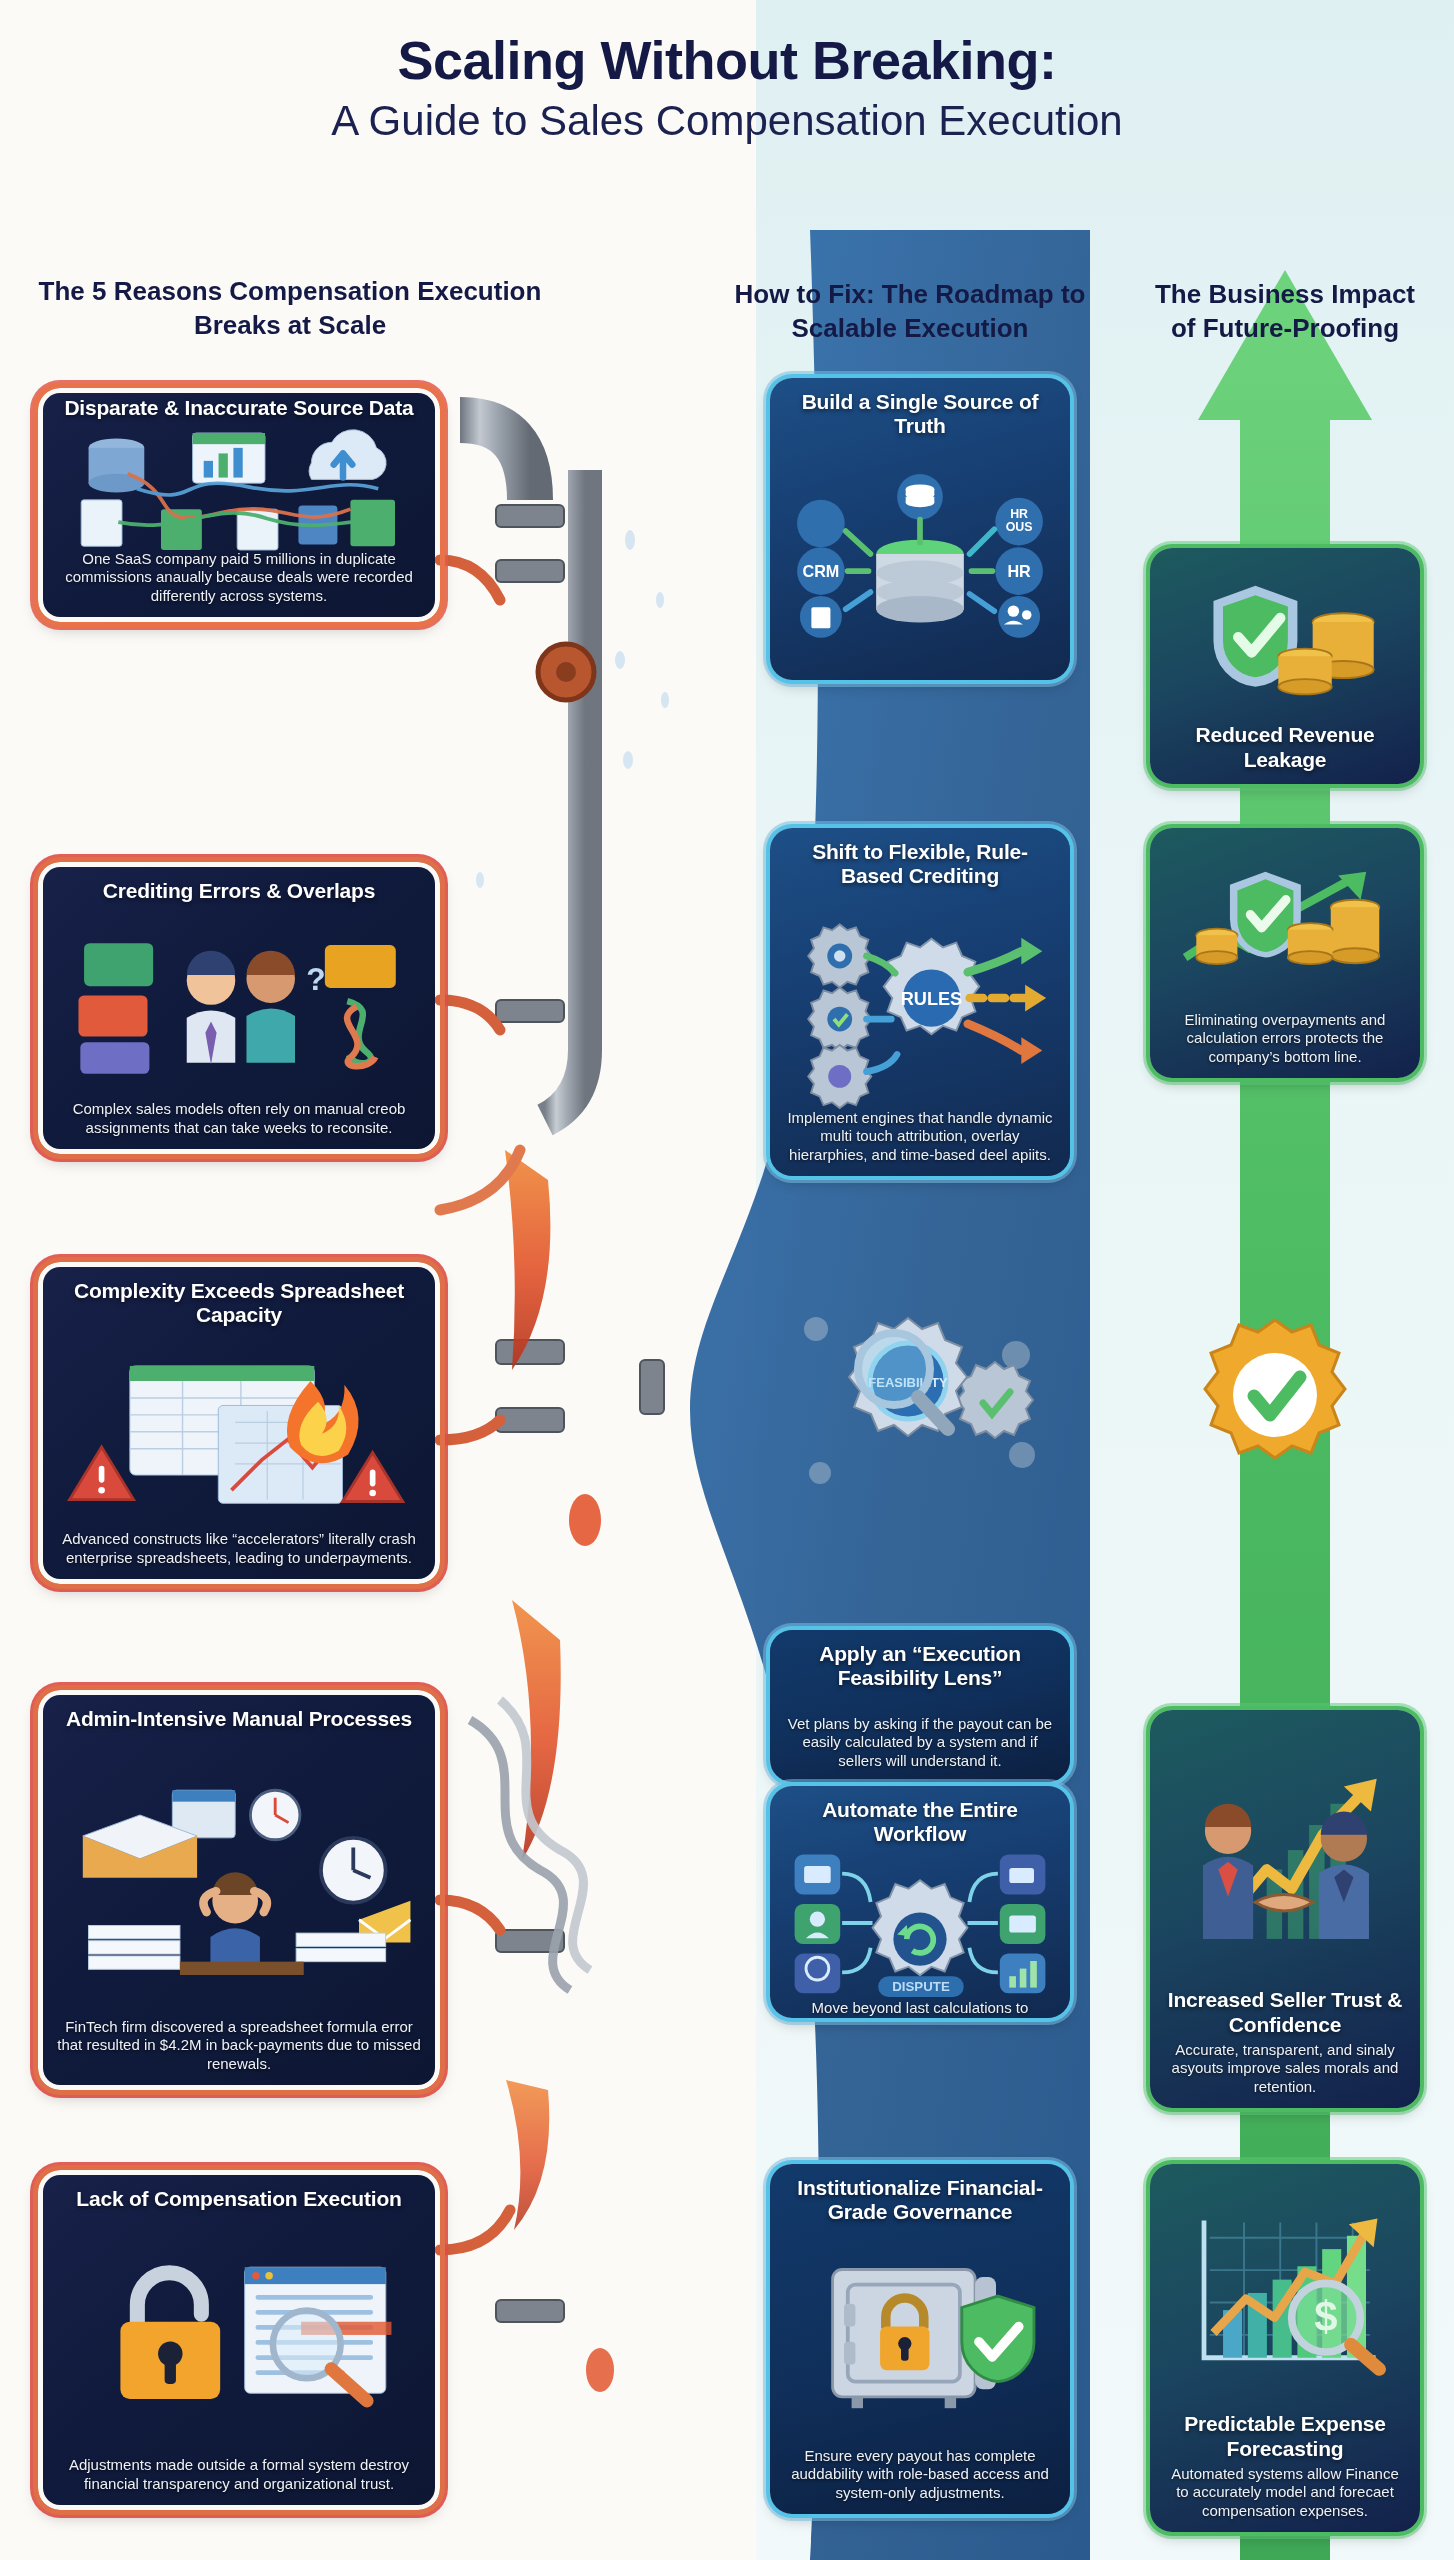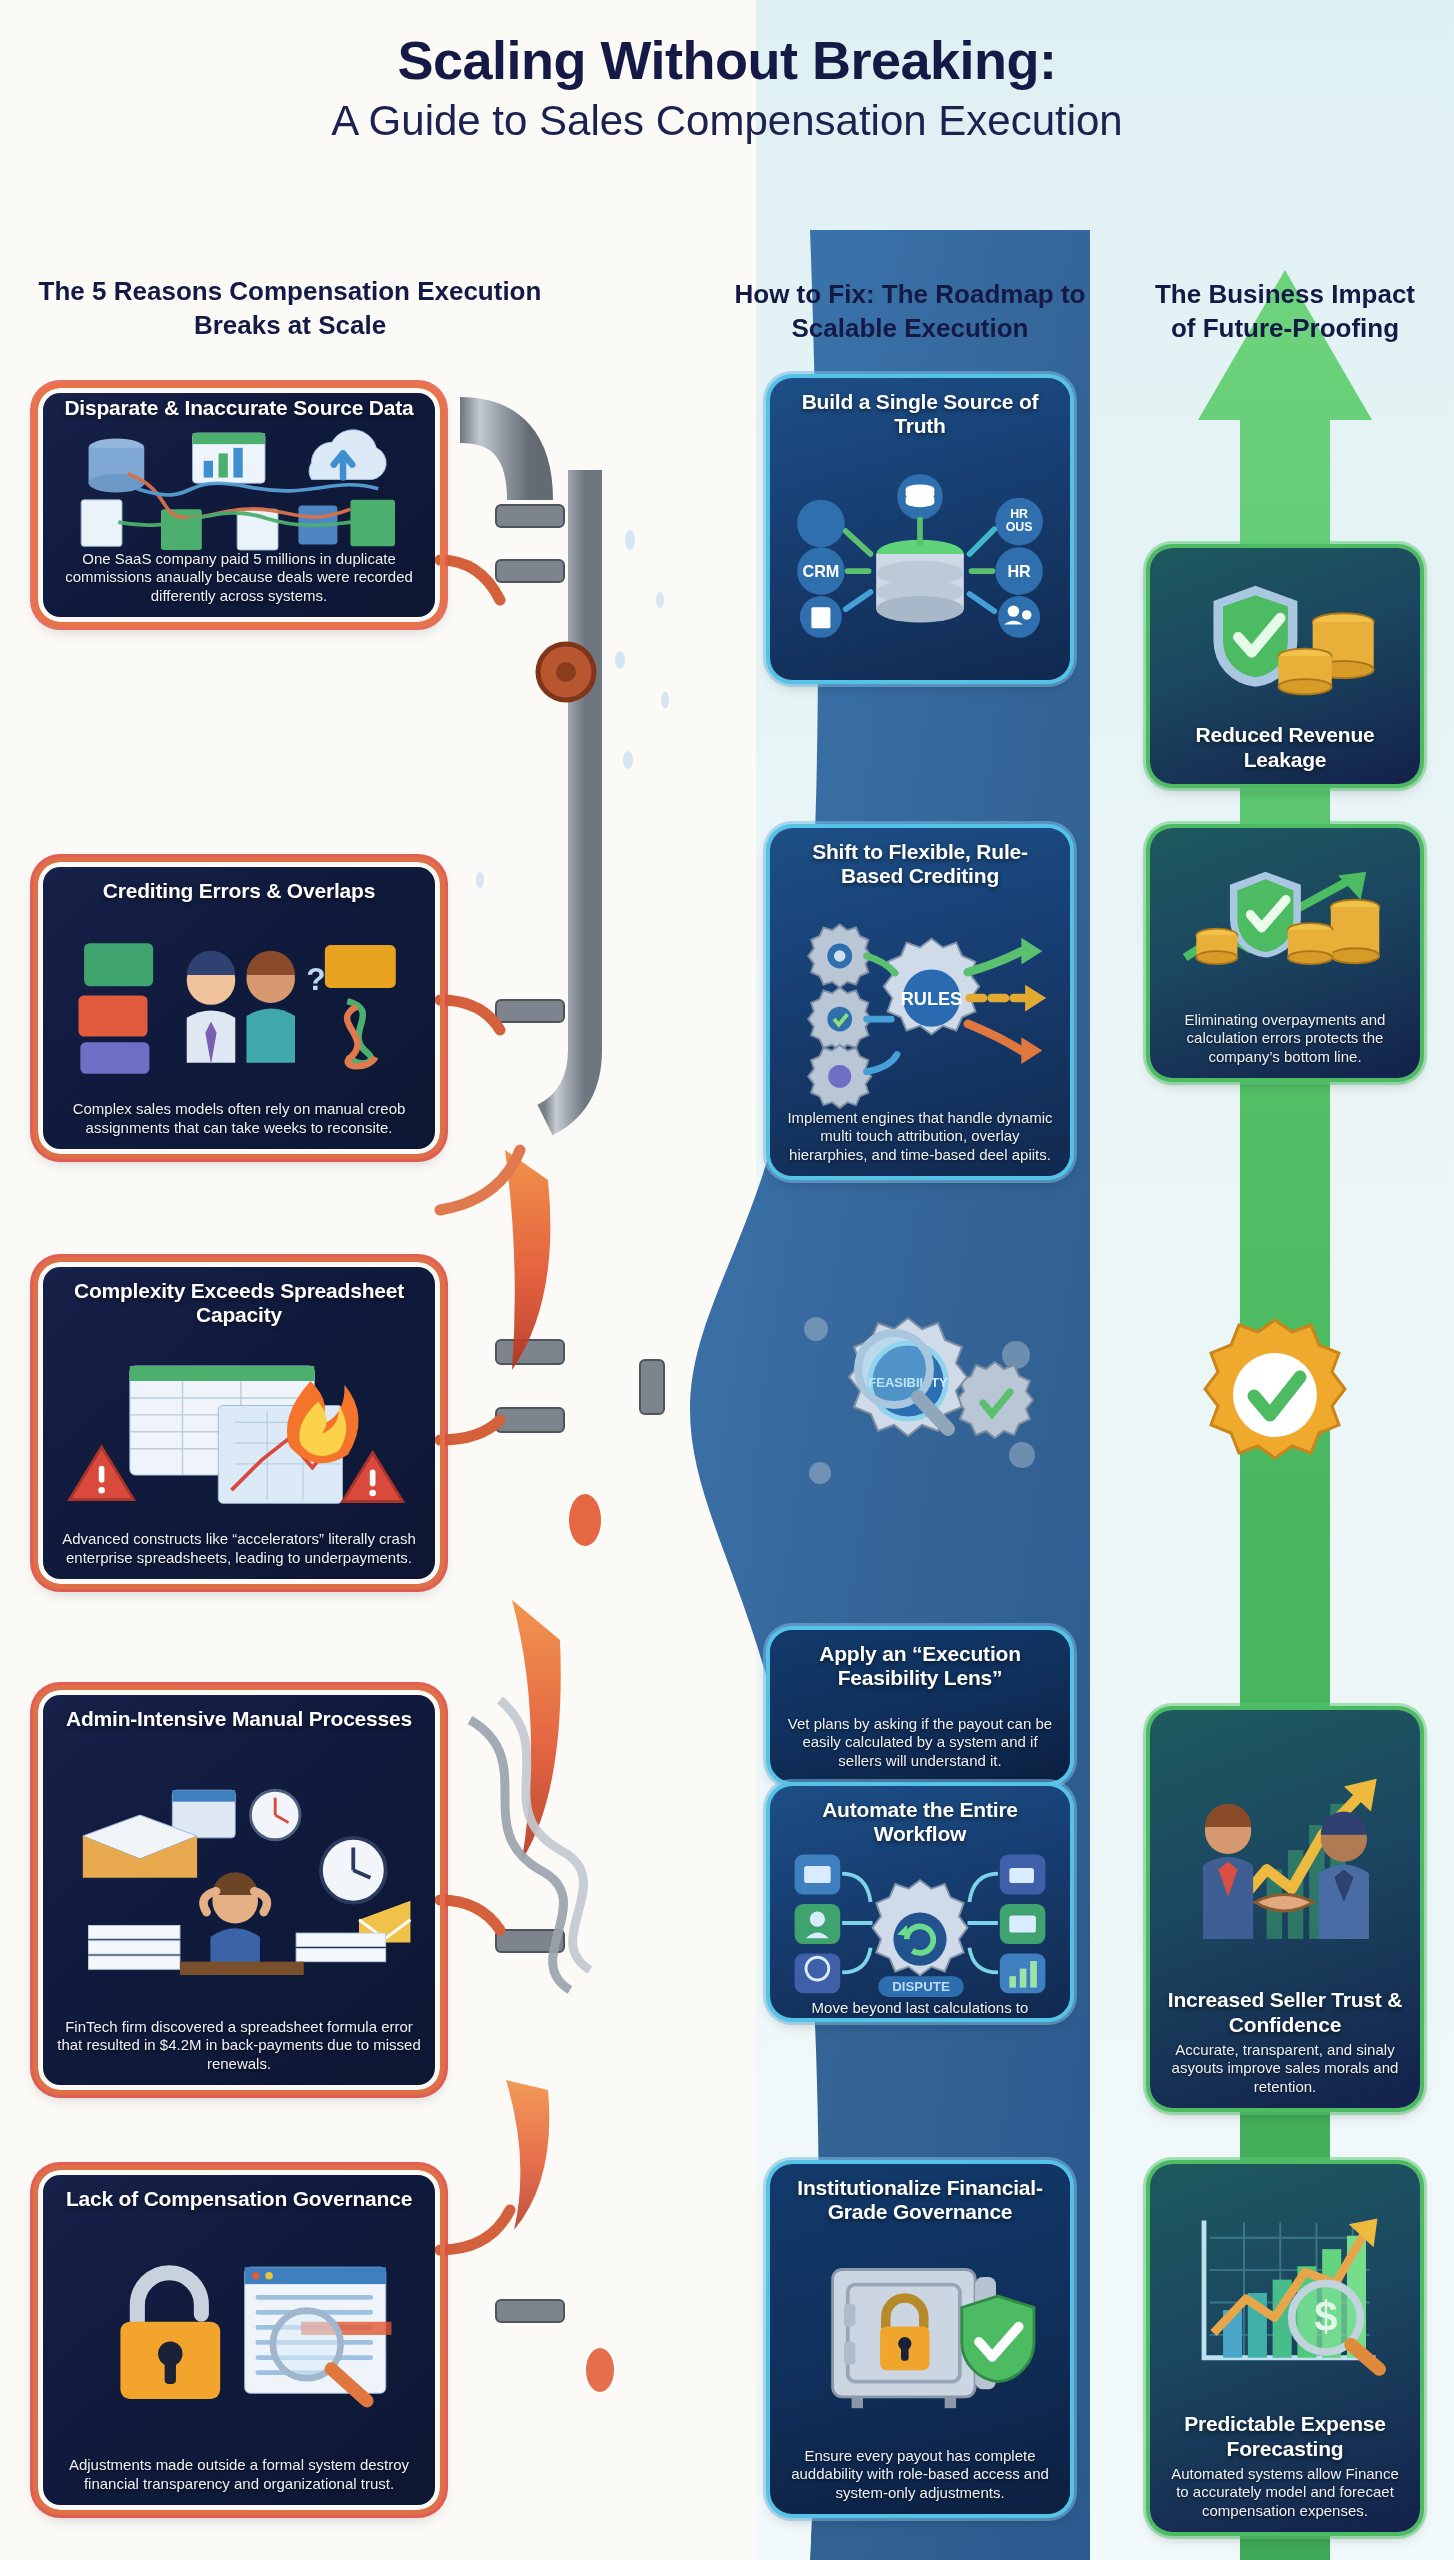--- a/index.html
+++ b/index.html
@@ -333,21 +333,21 @@
       <rect x="22" y="190" width="96" height="14" fill="#f4f7fb" stroke="#b9cee2"></rect>
       <rect x="240" y="166" width="94" height="14" fill="#f4f7fb" stroke="#b9cee2"></rect>
       <rect x="240" y="182" width="94" height="14" fill="#f4f7fb" stroke="#b9cee2"></rect>
       <rect x="118" y="196" width="130" height="14" fill="#7a4f2c"></rect>
     </svg>
   </div>
   <div class="card-body">FinTech firm discovered a spreadsheet formula error that resulted in $4.2M in back-payments due to missed renewals.</div>
 </div>
 
 <div class="card card-left warm" style="top:2170px; height:340px;">
-  <div class="card-title">Lack of Compensation Governance</div>
+  <div class="card-title">Lack of Compensation Execution</div>
   <div class="card-art">
     <svg viewBox="0 0 360 170" width="340" height="160">
       <path d="M72 74 v-20 a34 34 0 0 1 68 0 v10" fill="none" stroke="#c7d2de" stroke-width="16" stroke-linecap="round"></path>
       <rect x="54" y="72" width="106" height="82" rx="10" fill="#f2a42c"></rect>
       <circle cx="107" cy="106" r="13" fill="#1b2137"></circle>
         <rect x="101" y="112" width="12" height="26" rx="4" fill="#1b2137"></rect>
       <rect x="186" y="14" width="150" height="134" rx="6" fill="#eef4fa" stroke="#9bb8d6"></rect>
       <rect x="186" y="14" width="150" height="18" fill="#3e7fc0"></rect>
       <circle cx="198" cy="23" r="4" fill="#e05a3b"></circle>
         <circle cx="212" cy="23" r="4" fill="#e8c23a"></circle>

